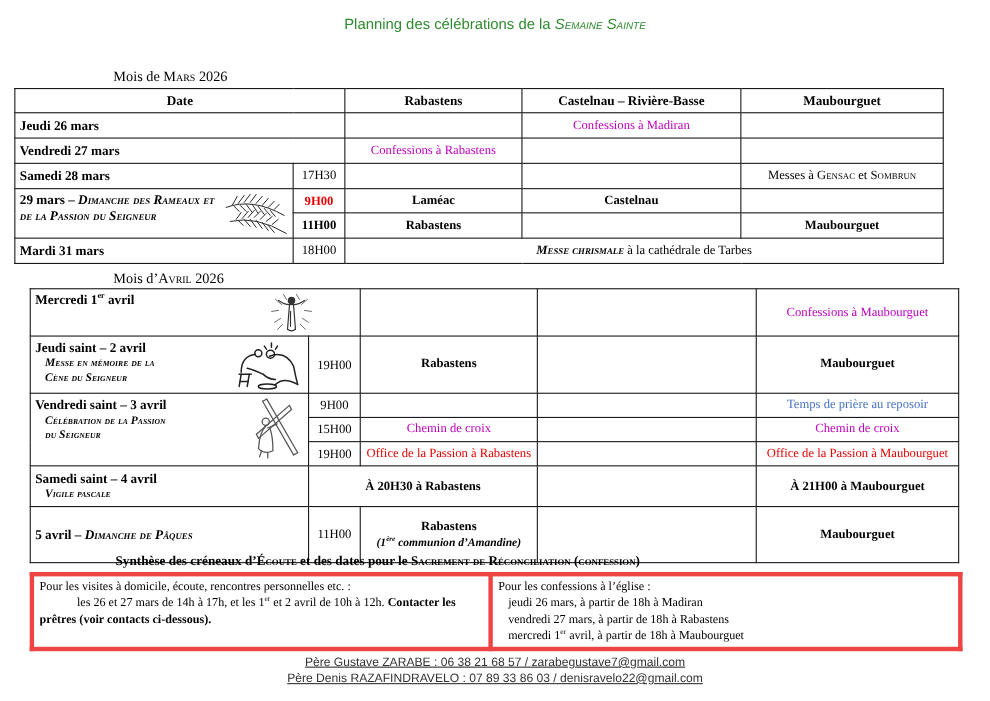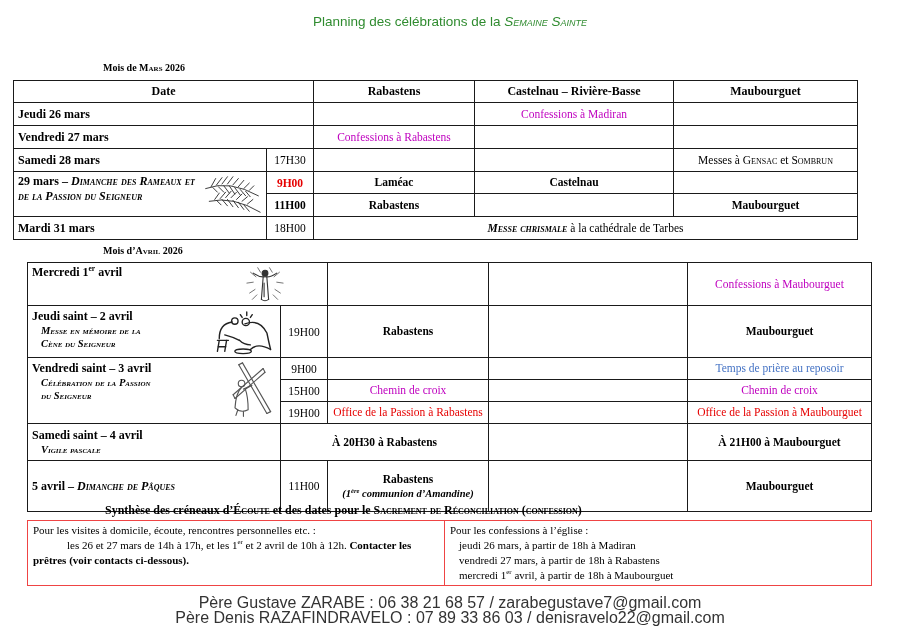--- a/index.html
+++ b/index.html
@@ -8,21 +8,21 @@
   .abs{position:absolute;}
 
   
   .ptitle{top:13px;left:0;width:100%;text-align:center;
           font-family:"Liberation Sans",sans-serif;font-size:13.5px;line-height:17px;
           color:var(--green,#338a33);}
   .emph{font-style:italic;font-variant:small-caps;}
   .sc{font-variant:small-caps;}
 
   
-  .msec{left:103px;font-weight:bold;font-size:10px;}
+  .msec{left:103px;font-weight:normal;font-size:13px;}
 
   
   table.sched{border-collapse:collapse;table-layout:fixed;width:844px;border:1.5px solid #1a1a1a;}
   table.sched td,table.sched th{border:1px solid #1a1a1a;padding:1px 4px;overflow:hidden;vertical-align:middle;}
   th.hd{font-size:12px;font-weight:bold;text-align:center;}
   td.date{font-weight:bold;font-size:12px;text-align:left;padding-left:5px;}
   td.dtop{vertical-align:top;padding-top:3px;margin-top:46px;}
   td.time{text-align:center;font-size:11.5px;}
   td.cell{text-align:center;font-size:11.5px;line-height:1.25;}
   .bold{font-weight:bold;}
@@ -34,29 +34,29 @@
   .dflex{display:flex;justify-content:space-between;align-items:flex-start;}
   .dtxt{max-width:182px;}
   sup{font-size:0.62em;vertical-align:super;line-height:0;}
   .sub2{font-size:10.5px;font-style:italic;}
 
   
   .synth{left:105px;top:503px;font-weight:bold;font-size:12px;}
 
   
   table.notes{border-collapse:collapse;table-layout:fixed;width:844px;border:1.5px solid #1a1a1a;}
-  table.notes td{border:1px solid #ef4444;vertical-align:top;padding:2px 5px;font-size:11px;line-height:15px;}
+  table.notes td{border:4px solid #ef4444;vertical-align:top;padding:2px 5px;font-size:11px;line-height:15px;}
   .nl2{text-indent:34px;margin:0;}
   .rflex{display:flex;flex-direction:column;}
   .rlabel{width:152px;flex:none;}
   .rlines{margin-left:9px;}
 
   
   .pfoot{top:595px;left:0;width:100%;text-align:center;
-         font-family:"Liberation Sans",sans-serif;font-size:16px;line-height:15px;color:#333;}
+         font-family:"Liberation Sans",sans-serif;font-size:11px;line-height:15px;color:#333;text-decoration:underline;}
 
   svg.lineart{flex:none;}
 </style>
 </head>
 <body>
 
 <div id="page">
 
   <div class="abs ptitle">
     <div><span>Planning des célébrations de la </span><span class="emph">Semaine Sainte</span></div>

